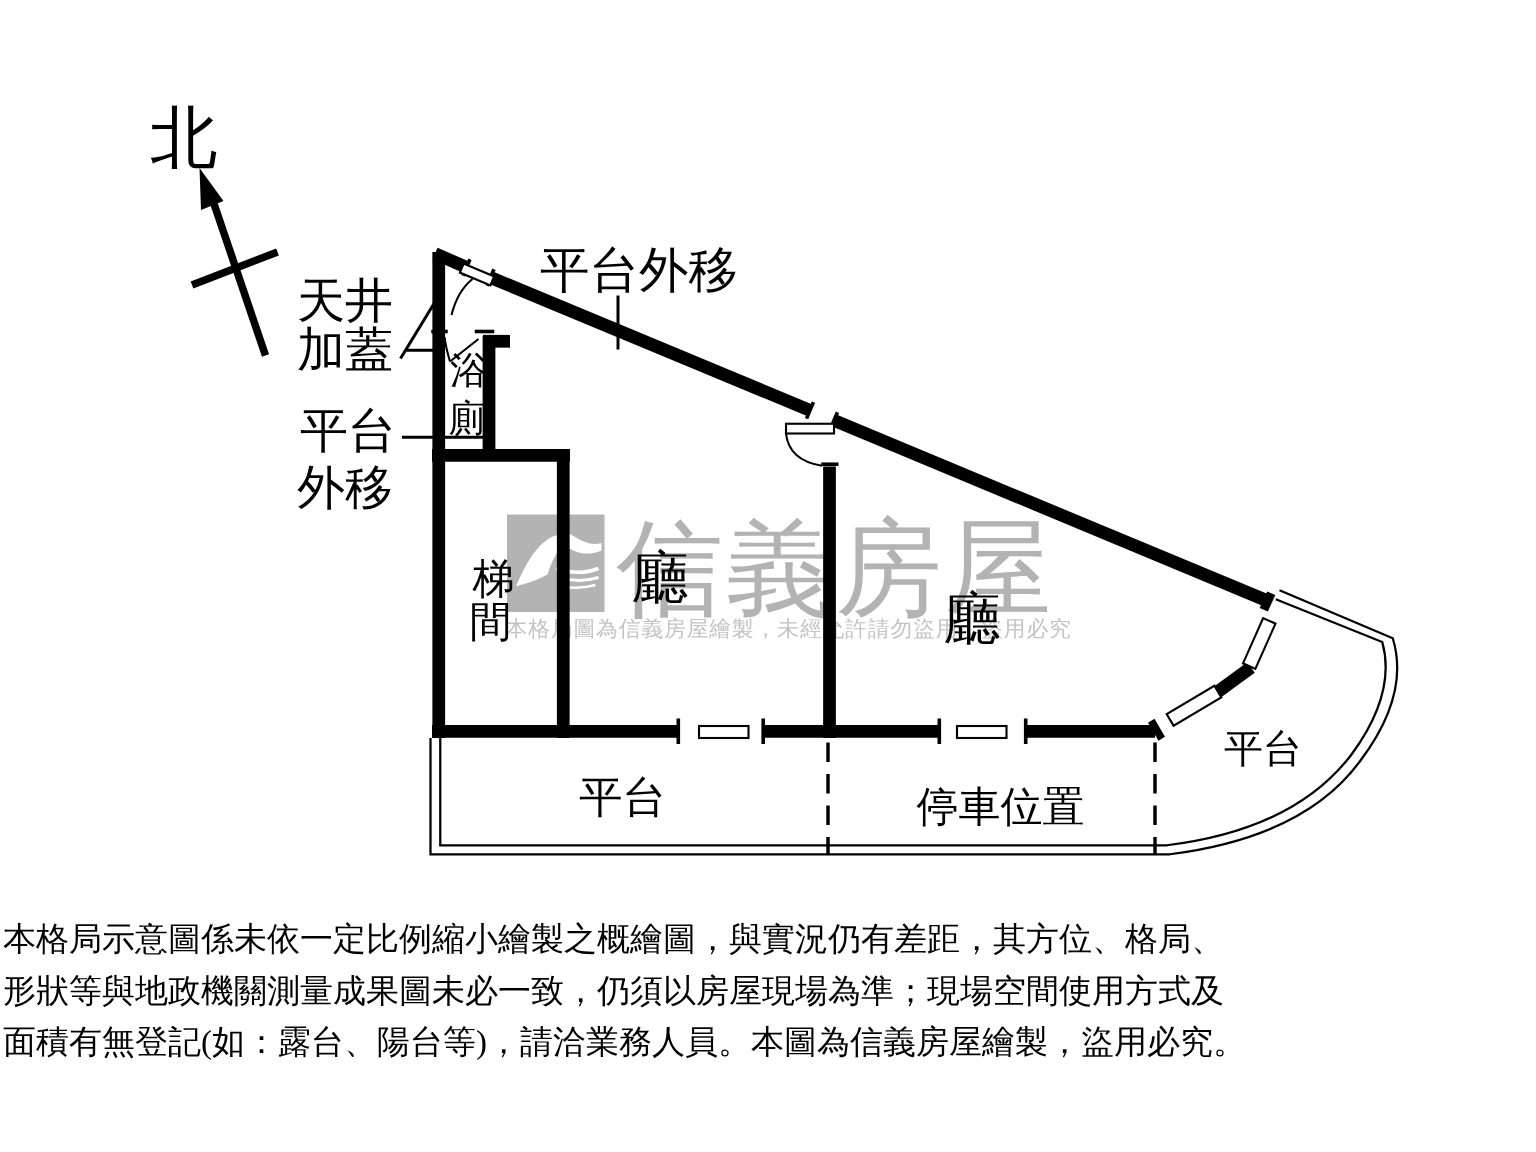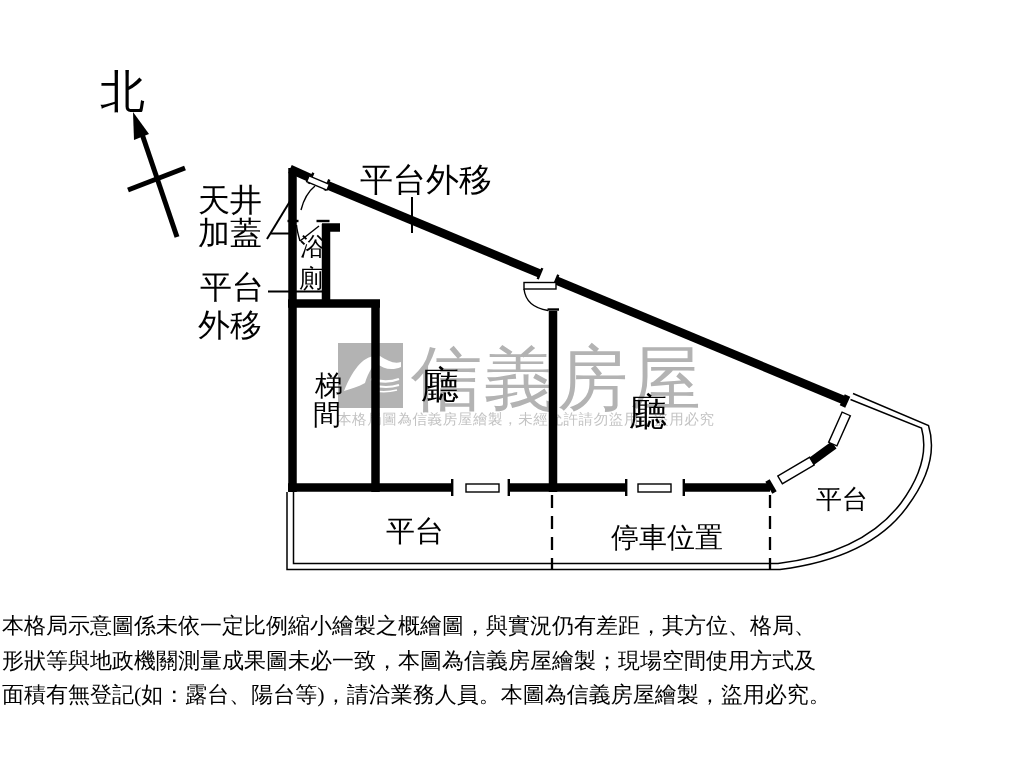--- a/index.html
+++ b/index.html
@@ -141,15 +141,15 @@
     <text class="plan-label" x="629" y="425" font-size="38">廳</text>
 
     <text class="plan-label" x="386" y="541" font-size="29">平台</text>
     <text class="plan-label" x="611" y="547" font-size="28">停車位置</text>
     <text class="plan-label" x="816" y="508" font-size="26">平台</text>
   </g>
 </svg>
 
 <div id="disclaimer">
   <div>本格局示意圖係未依一定比例縮小繪製之概繪圖，與實況仍有差距，其方位、格局、</div>
-  <div>形狀等與地政機關測量成果圖未必一致，本圖為信義房屋繪製；現場空間使用方式及</div>
+  <div>形狀等與地政機關測量成果圖未必一致，仍須以房屋現場為準；現場空間使用方式及</div>
   <div>面積有無登記(如：露台、陽台等)，請洽業務人員。本圖為信義房屋繪製，盜用必究。</div>
 </div>
 
 </body></html>

